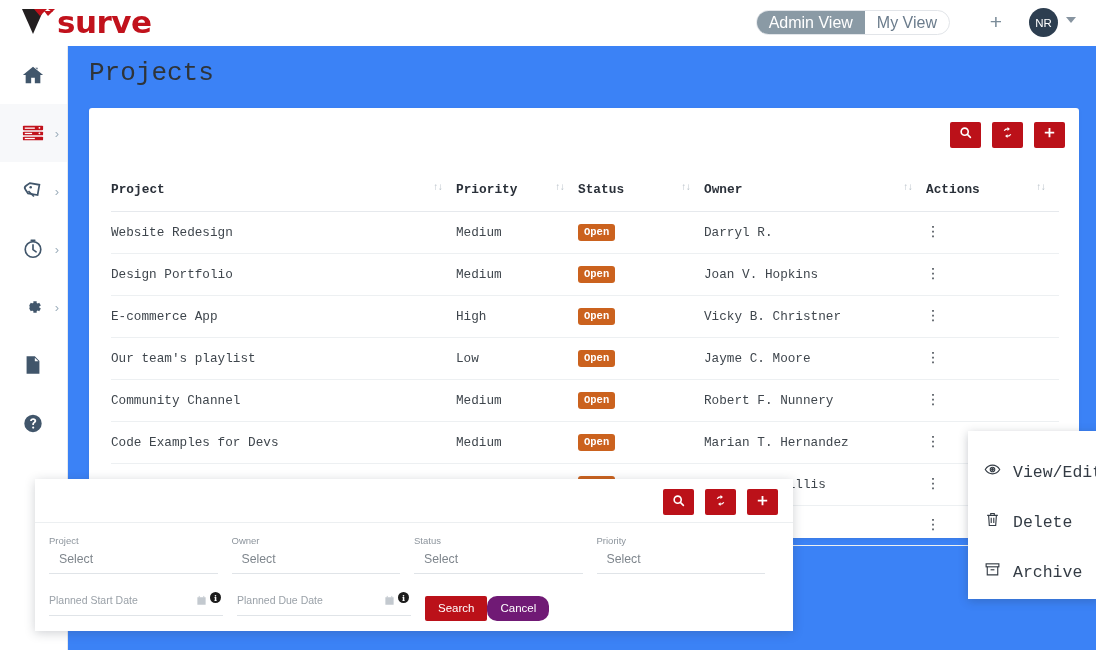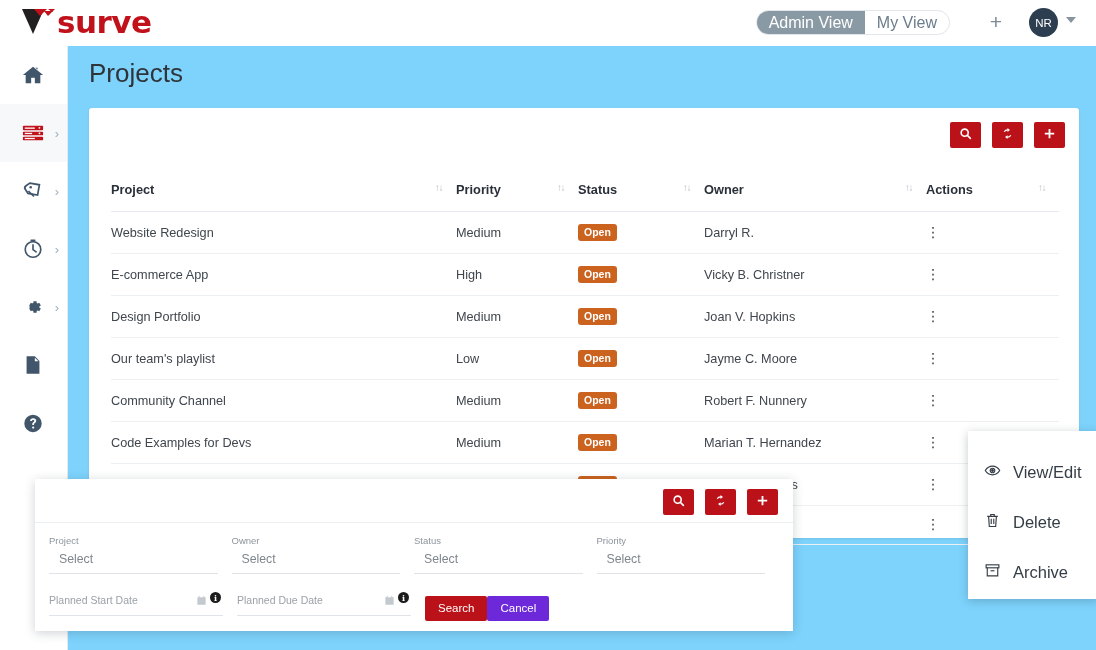--- a/index.html
+++ b/index.html
@@ -56,21 +56,21 @@
     position: relative; height: 58px; display: flex; align-items: center;
     padding-left: 22px;
   }
   .side-item.active { background: #f7f8fa; }
   .side-icon { width: 22px; height: 22px; color: #41566b; display: block; }
   .side-chev {
     position: absolute; right: 8px; top: 22px; font-size: 13px; color: #9fb0bd;
   }
 
   
-  .main { position: absolute; left: 68px; top: 46px; width: 1028px; height: 604px; background: #7dd3fc; }
+  .main { position: absolute; left: 68px; top: 46px; width: 1028px; height: 604px; background: #3b82f6; font-family: Liberation Mono, monospace; }
   .page-title {
     position: absolute; left: 21px; top: 12px; font-size: 26px; color: #2f3439; font-weight: 400;
   }
   .card {
     position: absolute; left: 21px; top: 62px; width: 990px; height: 430px;
     background: #ffffff; border-radius: 3px; box-shadow: 0 1px 3px rgba(60,70,85,0.13);
   }
   .card-toolbar { position: absolute; right: 14px; top: 14px; display: flex; gap: 11px; }
   .tb-btn {
     width: 31px; height: 26px; background: #bb1119; border-radius: 2px;
@@ -139,21 +139,21 @@
   .info-ico {
     width: 11px; height: 11px; border-radius: 50%; background: #1c1c1c; color: #ffffff;
     font-size: 8px; font-weight: bold; display: flex; align-items: center; justify-content: center;
     font-family: "DejaVu Serif", serif;
   }
   .btn-row { display: flex; gap: 0; padding-top: 2px; }
   .btn {
     font-size: 11.5px; color: #ffffff; padding: 6px 13px 7px 13px; border-radius: 2px;
   }
   .btn-search { background: #bb1119; }
-  .btn-cancel { background: #6d28d9; }
+  .btn-cancel { background: #701a75; border-radius: 10px; }
   .row2 { display: flex; margin-top: 20px; align-items: flex-start; }
 </style>
 </head>
 <body>
 
 <div id="app">
 
   <div class="topbar">
     <div class="logo">
       <span class="logo-mark">
@@ -309,31 +309,31 @@
         </thead>
         <tbody>
             <tr>
               <td class="col-project">Website Redesign</td>
               <td class="col-priority">Medium</td>
               <td class="col-status"><span class="badge">Open</span></td>
               <td class="col-owner">Darryl R.</td>
               <td class="col-actions"><span class="kebab">⋮</span></td>
             </tr>
             <tr>
+              <td class="col-project">Design Portfolio</td>
+              <td class="col-priority">Medium</td>
+              <td class="col-status"><span class="badge">Open</span></td>
+              <td class="col-owner">Joan V. Hopkins</td>
+              <td class="col-actions"><span class="kebab">⋮</span></td>
+            </tr>
+            <tr>
               <td class="col-project">E-commerce App</td>
               <td class="col-priority">High</td>
               <td class="col-status"><span class="badge">Open</span></td>
               <td class="col-owner">Vicky B. Christner</td>
-              <td class="col-actions"><span class="kebab">⋮</span></td>
-            </tr>
-            <tr>
-              <td class="col-project">Design Portfolio</td>
-              <td class="col-priority">Medium</td>
-              <td class="col-status"><span class="badge">Open</span></td>
-              <td class="col-owner">Joan V. Hopkins</td>
               <td class="col-actions"><span class="kebab">⋮</span></td>
             </tr>
             <tr>
               <td class="col-project">Our team's playlist</td>
               <td class="col-priority">Low</td>
               <td class="col-status"><span class="badge">Open</span></td>
               <td class="col-owner">Jayme C. Moore</td>
               <td class="col-actions"><span class="kebab">⋮</span></td>
             </tr>
             <tr>

